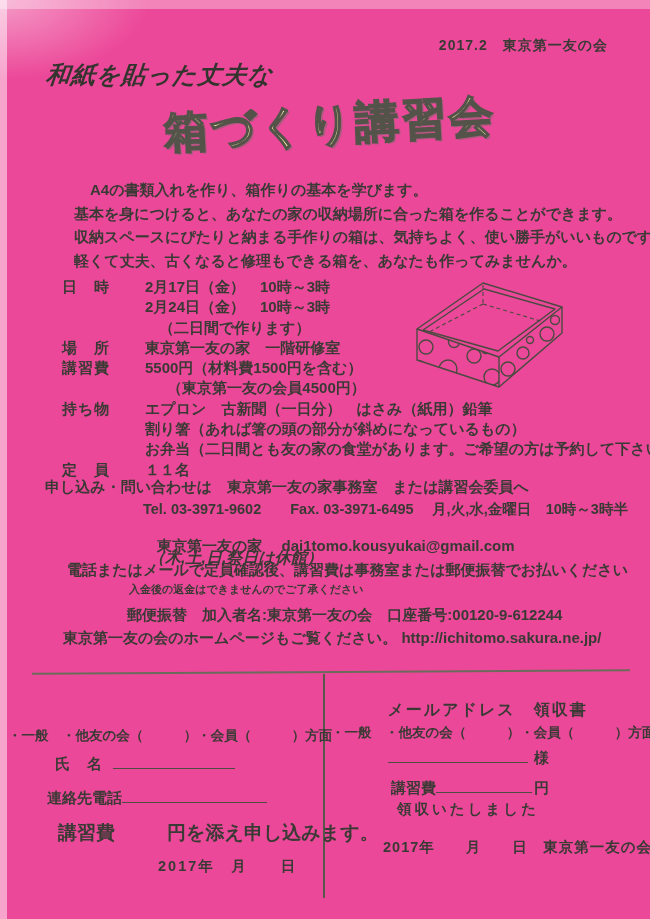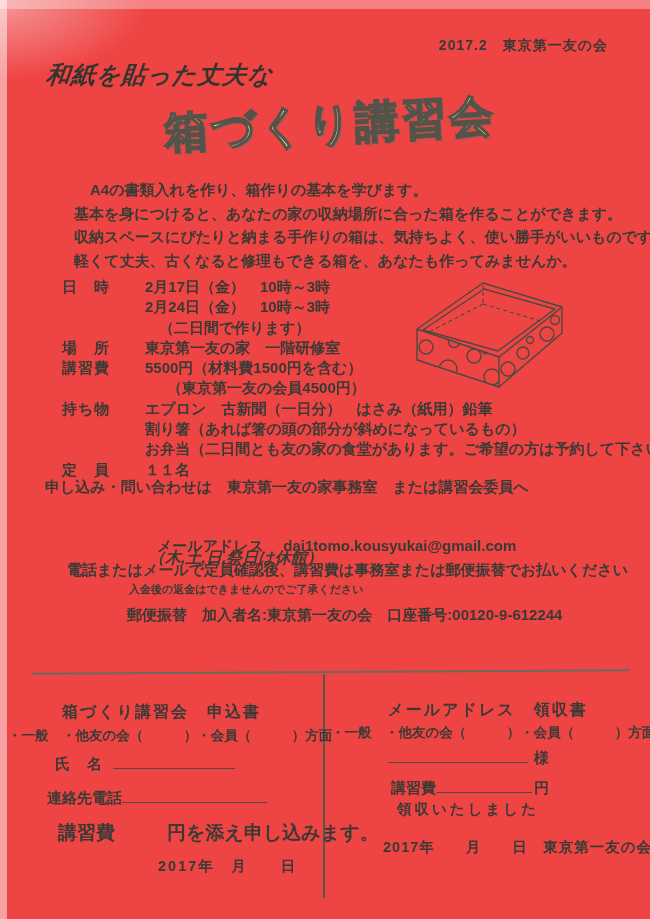--- a/index.html
+++ b/index.html
@@ -1,18 +1,18 @@
 <!DOCTYPE html>
 <html><head>
 <meta charset="utf-8">
 <style>
   html,body { margin:0; padding:0; background:#888; }
   .page {
     position:relative; width:650px; height:919px; margin:0 auto;
-    background:#ef4444;
+    background:#ec4899;
     font-family:"Liberation Sans", sans-serif;
     color:#3a3a35; overflow:hidden;
   }
   .edge-left  { position:absolute; left:0; top:0; width:7px; height:100%;
                 background:rgba(255,255,255,.5); }
   .edge-top   { position:absolute; left:0; top:0; width:100%; height:9px;
                 background:rgba(255,255,255,.33); }
   .corner-wash{ position:absolute; left:0; top:0; width:150px; height:80px;
                 background:radial-gradient(ellipse at 0 0, rgba(255,255,255,.45), rgba(255,255,255,0) 70%); }
 
@@ -184,35 +184,42 @@
         <circle cx="122" cy="111" r="5.5"></circle>
           <circle cx="159" cy="50" r="4.5"></circle>
         <circle cx="134" cy="70" r="3.5"></circle>
           <circle cx="147" cy="106" r="5"></circle>
         <circle cx="110" cy="76" r="3.5"></circle>
       </g>
     </g>
   </svg>
 
   <div class="abs c1">申し込み・問い合わせは　東京第一友の家事務室　または講習会委員へ</div>
+  <div class="abs c2">
+    <span>Tel.  03-3971-9602　　Fax.  03-3971-6495</span>
+    <span>　月,火,水,金曜日　10時～3時半</span>
+  </div>
   <div class="abs c3">（木,土,日,祭日は休館）</div>
   <div class="abs c4">
-    <span>メールアドレス　</span>
+    <span>東京第一友の家　</span>
     <span>dai1tomo.kousyukai@gmail.com</span>
   </div>
 
   <div class="abs p1">電話またはメールで定員確認後、講習費は事務室または郵便振替でお払いください</div>
   <div class="abs p2">入金後の返金はできませんのでご了承ください</div>
   <div class="abs p3">郵便振替　加入者名:東京第一友の会　口座番号:00120-9-612244</div>
+  <div class="abs p4">
+    <span>東京第一友の会のホームページもご覧ください。</span>
+    <span>http://ichitomo.sakura.ne.jp/</span>
+  </div>
 
   <div class="abs hr-line"></div>
   <div class="abs vr-line"></div>
 
   <div class="form form-left">
-    <div class="abs f-title fl-title">箱づくり講習会　申込書</div>
     <div class="abs f-cat fl-cat">・一般　・他友の会（　　　）・会員（　　　）方面</div>
     <div class="abs fl-name">
       <span>氏　名</span><span class="u u-name"></span>
     </div>
     <div class="abs fl-phone">
       <span>連絡先電話</span><span class="u u-phone"></span>
     </div>
     <div class="abs fl-fee">
       <span>講習費</span><span class="gap"></span><span>円を添え申し込みます。</span>
     </div>

